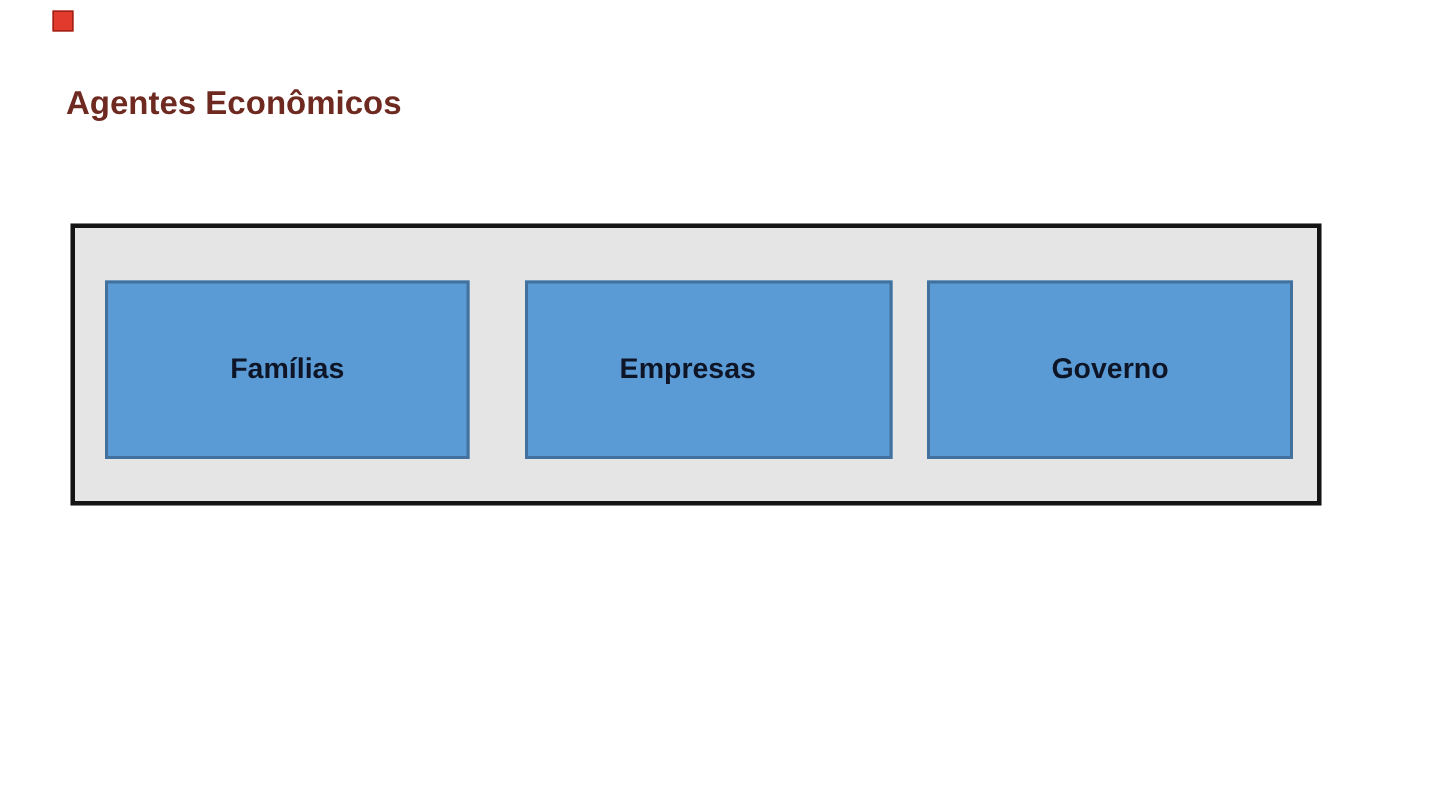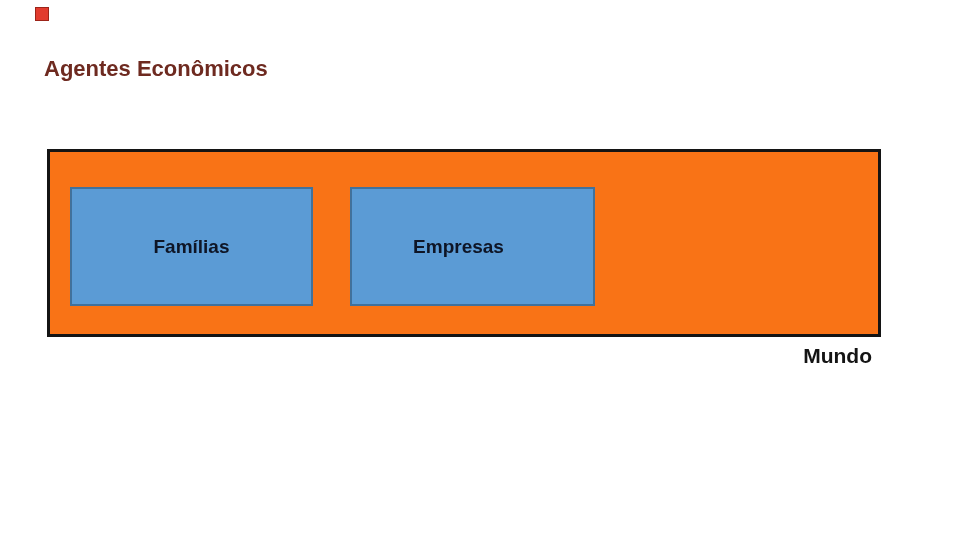--- a/index.html
+++ b/index.html
@@ -39,21 +39,21 @@
     white-space: nowrap;
   }
   .world-container {
     position: absolute;
     left: 47px;
     top: 149px;
     width: 834px;
     height: 188px;
     border: 3px solid #141414;
     box-sizing: border-box;
-    background: #f97316;
+    background: #e5e5e5;
   }
   .agent-box {
     position: absolute;
     top: 35px;
     height: 119px;
     background: #5b9bd5;
     border: 2px solid #41719c;
     box-sizing: border-box;
     display: flex;
     align-items: center;
@@ -89,18 +89,20 @@
   <div class="world-container">
 
     <div class="agent-box agent-familias">
       <span>Famílias</span>
     </div>
 
     <div class="agent-box agent-empresas">
       <span>Empresas</span>
     </div>
 
+    <div class="agent-box agent-governo">
+      <span>Governo</span>
+    </div>
 
   </div>
 
-  <div class="world-label">Mundo</div>
 
 </div>
 
 </body></html>

